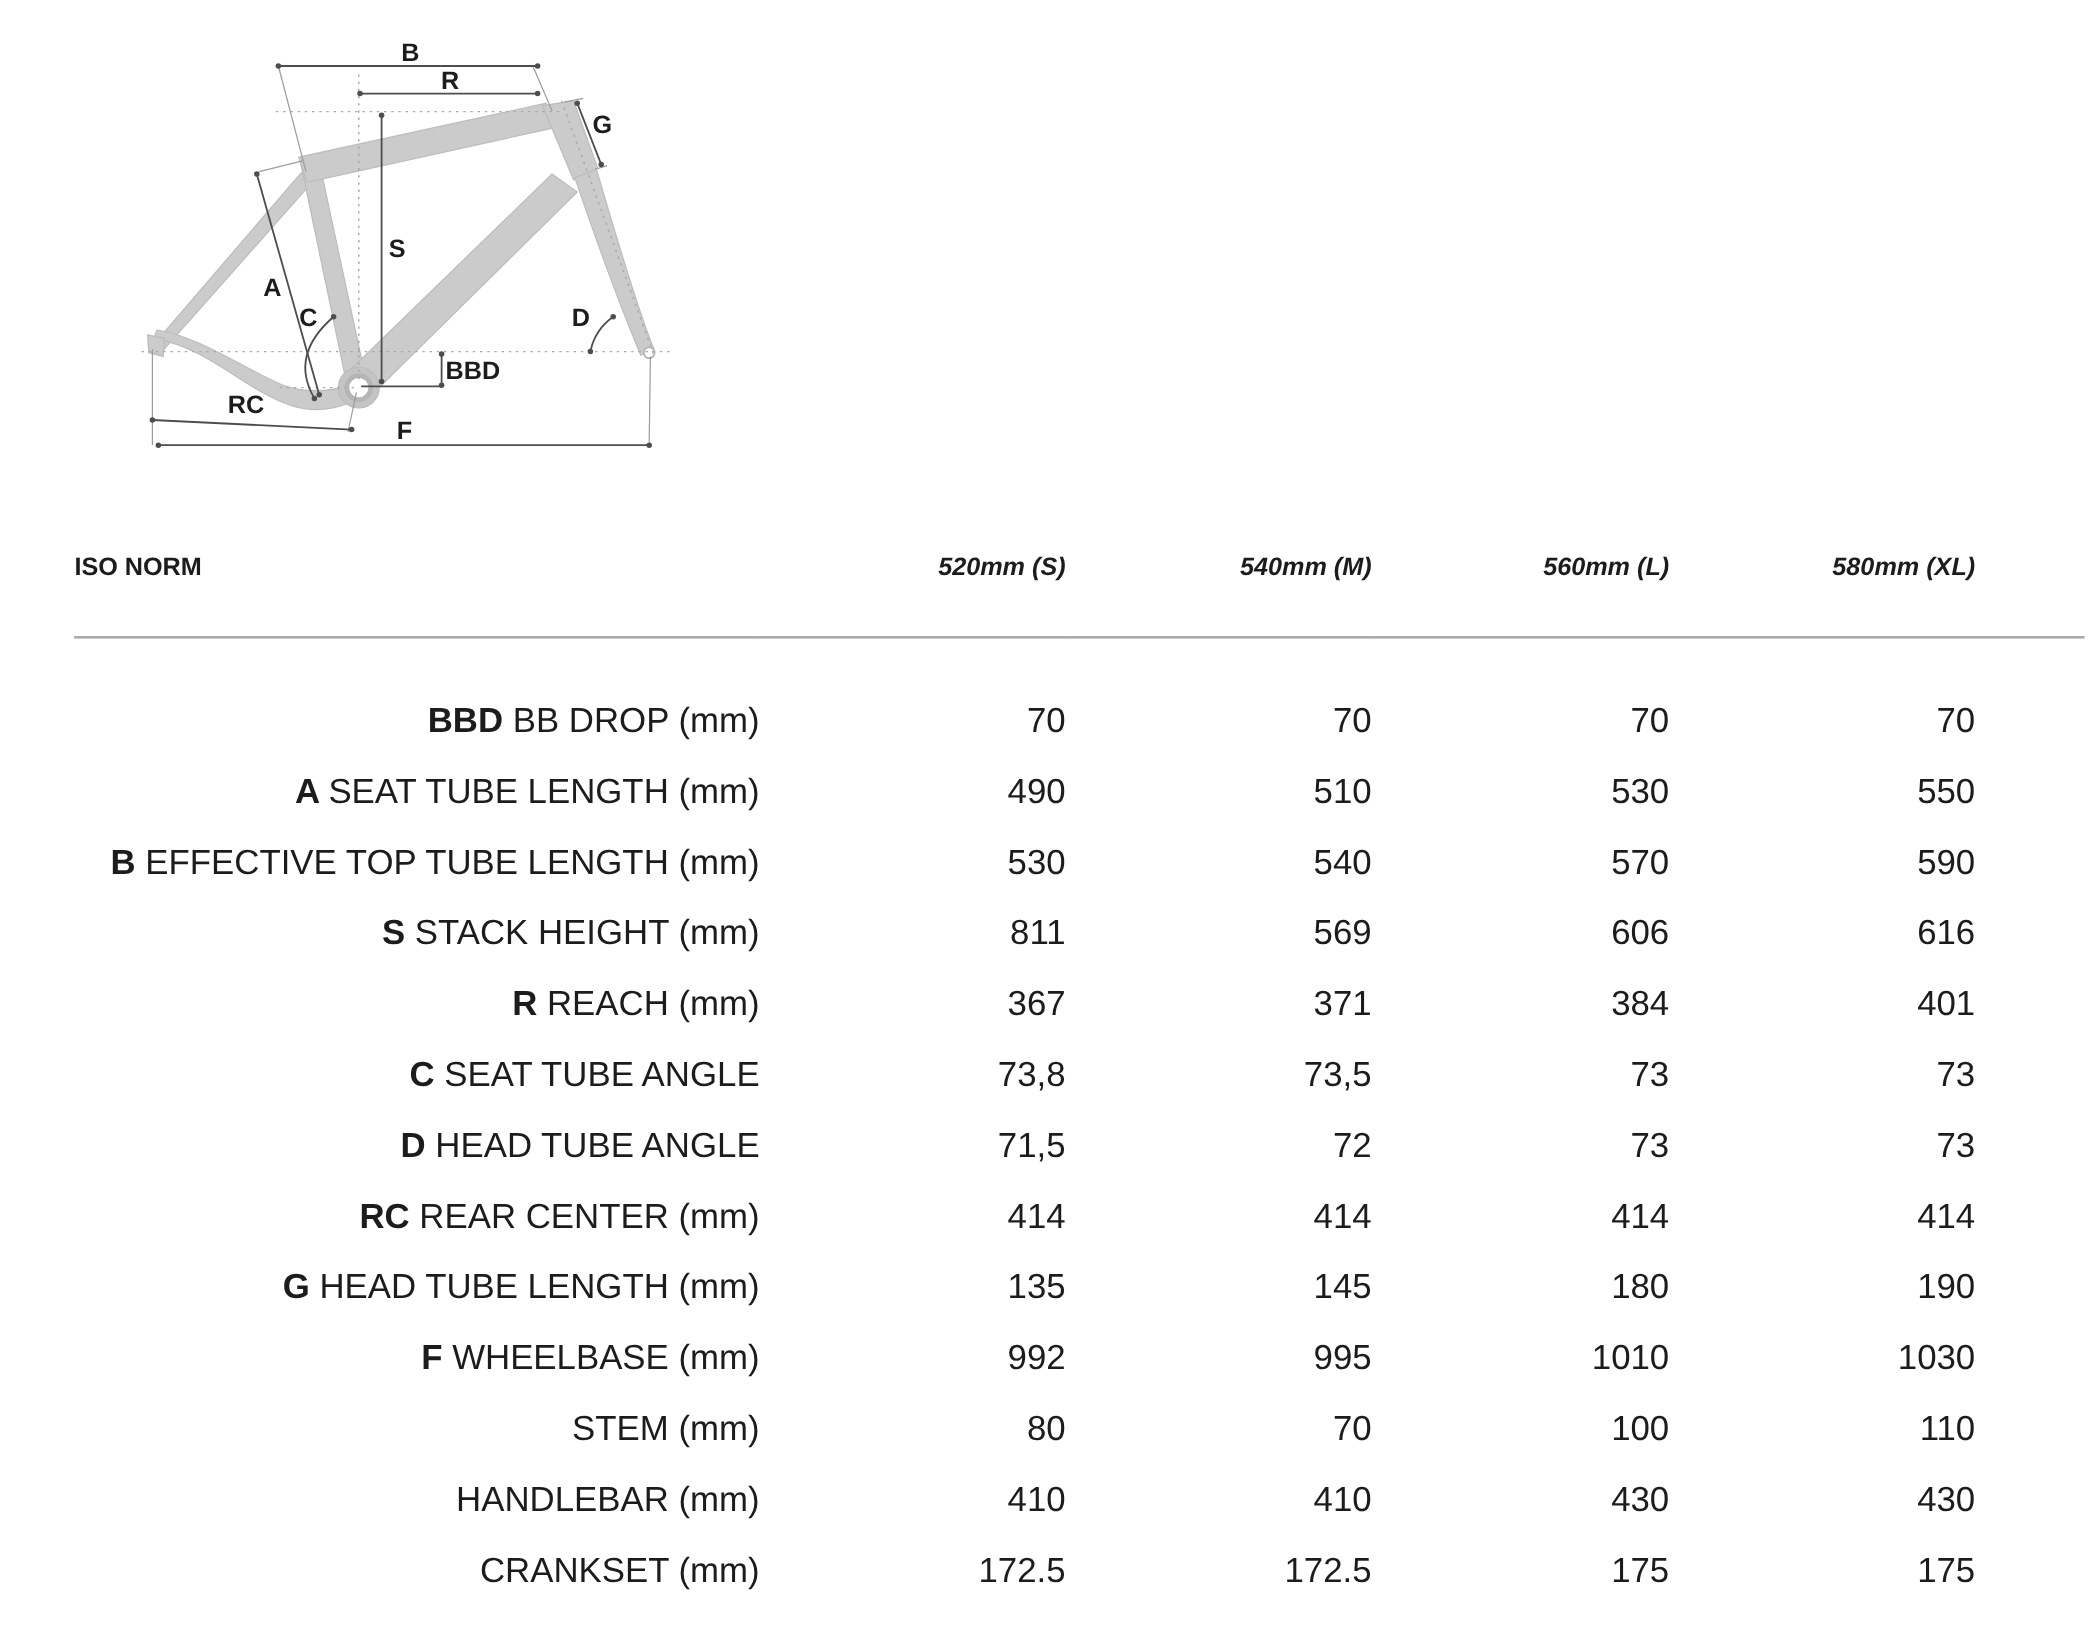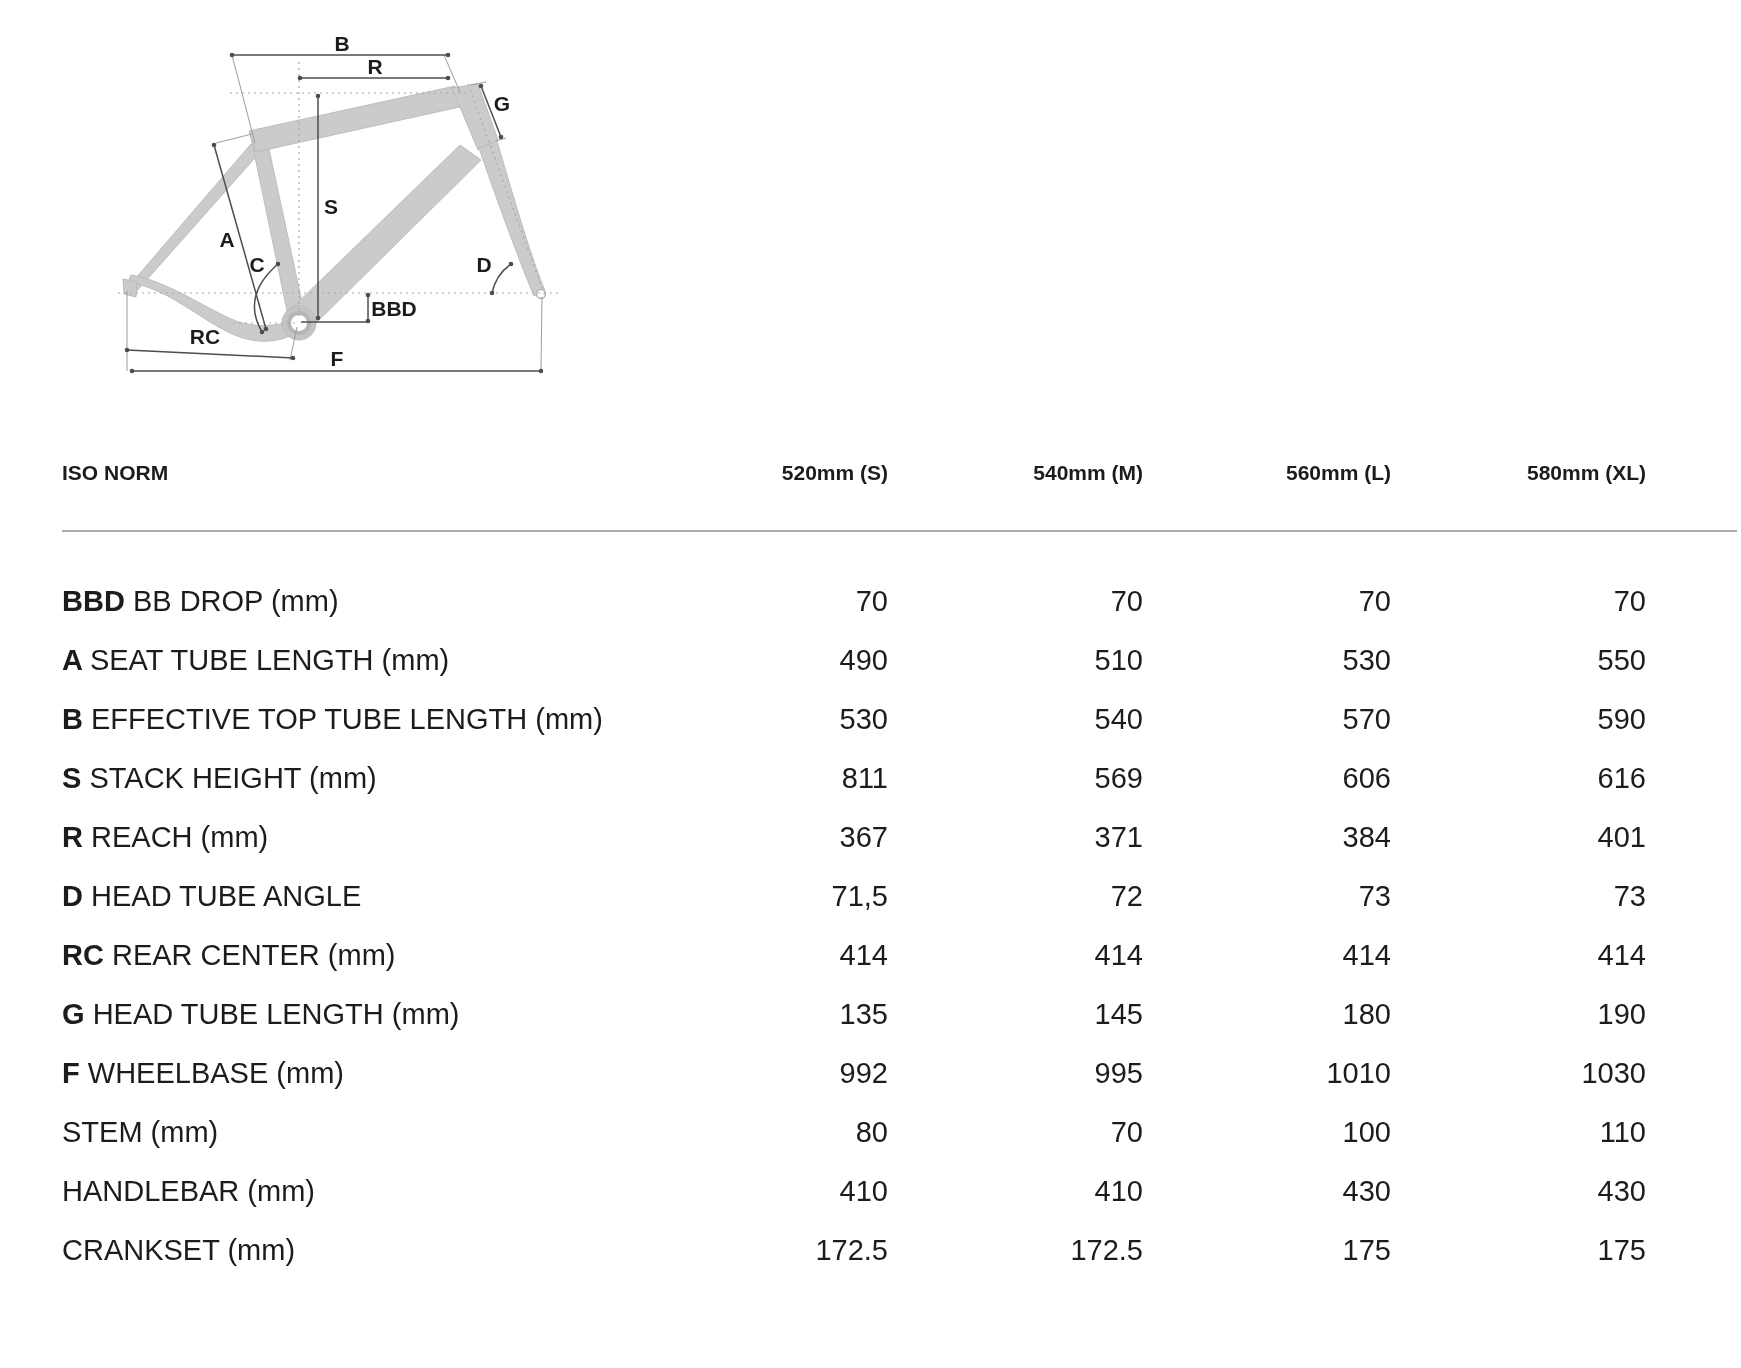--- a/index.html
+++ b/index.html
@@ -24,28 +24,28 @@
   }
   table.geo {
     width:100%; border-collapse:collapse; table-layout:fixed;
   }
   table.geo thead th {
     font-size:21px; font-weight:bold; line-height:34px;
     padding:0 0 40px 0; border-bottom:2px solid #ababab;
     white-space:nowrap;
   }
   table.geo thead th.lbl { text-align:left; }
-  table.geo thead th.val { text-align:right; }
+  table.geo thead th.val { text-align:right;font-style:italic; }
   table.geo thead th.last { padding-right:91px;margin-top:46px; }
   table.geo tbody td {
     font-size:29px; height:59px; line-height:59px;
     vertical-align:middle; white-space:nowrap;
   }
   table.geo tbody tr:first-child td { padding-top:40px; }
-  table.geo tbody td.lbl { text-align:left; font-weight:normal; }
+  table.geo tbody td.lbl { text-align:right; font-weight:normal; }
   table.geo tbody td.lbl b { font-weight:bold; }
   table.geo tbody td.val { text-align:right;margin-top:32px; }
   table.geo tbody td.last { padding-right:91px; }
 </style>
 </head>
 <body>
 
 <svg class="diagram" width="580" height="390" viewBox="0 0 580 390" aria-hidden="true">
 
   <g fill="#cbcbcb" stroke="#bcbcbc" stroke-width="1">
@@ -182,20 +182,27 @@
           <td class="val last">616</td>
         </tr>
         <tr>
           <td class="lbl"><b>R </b>REACH (mm)</td>
           <td class="val">367</td>
           <td class="val">371</td>
           <td class="val">384</td>
           <td class="val last">401</td>
         </tr>
         <tr>
+          <td class="lbl"><b>C </b>SEAT TUBE ANGLE</td>
+          <td class="val">73,8</td>
+          <td class="val">73,5</td>
+          <td class="val">73</td>
+          <td class="val last">73</td>
+        </tr>
+        <tr>
           <td class="lbl"><b>D </b>HEAD TUBE ANGLE</td>
           <td class="val">71,5</td>
           <td class="val">72</td>
           <td class="val">73</td>
           <td class="val last">73</td>
         </tr>
         <tr>
           <td class="lbl"><b>RC </b>REAR CENTER (mm)</td>
           <td class="val">414</td>
           <td class="val">414</td>

